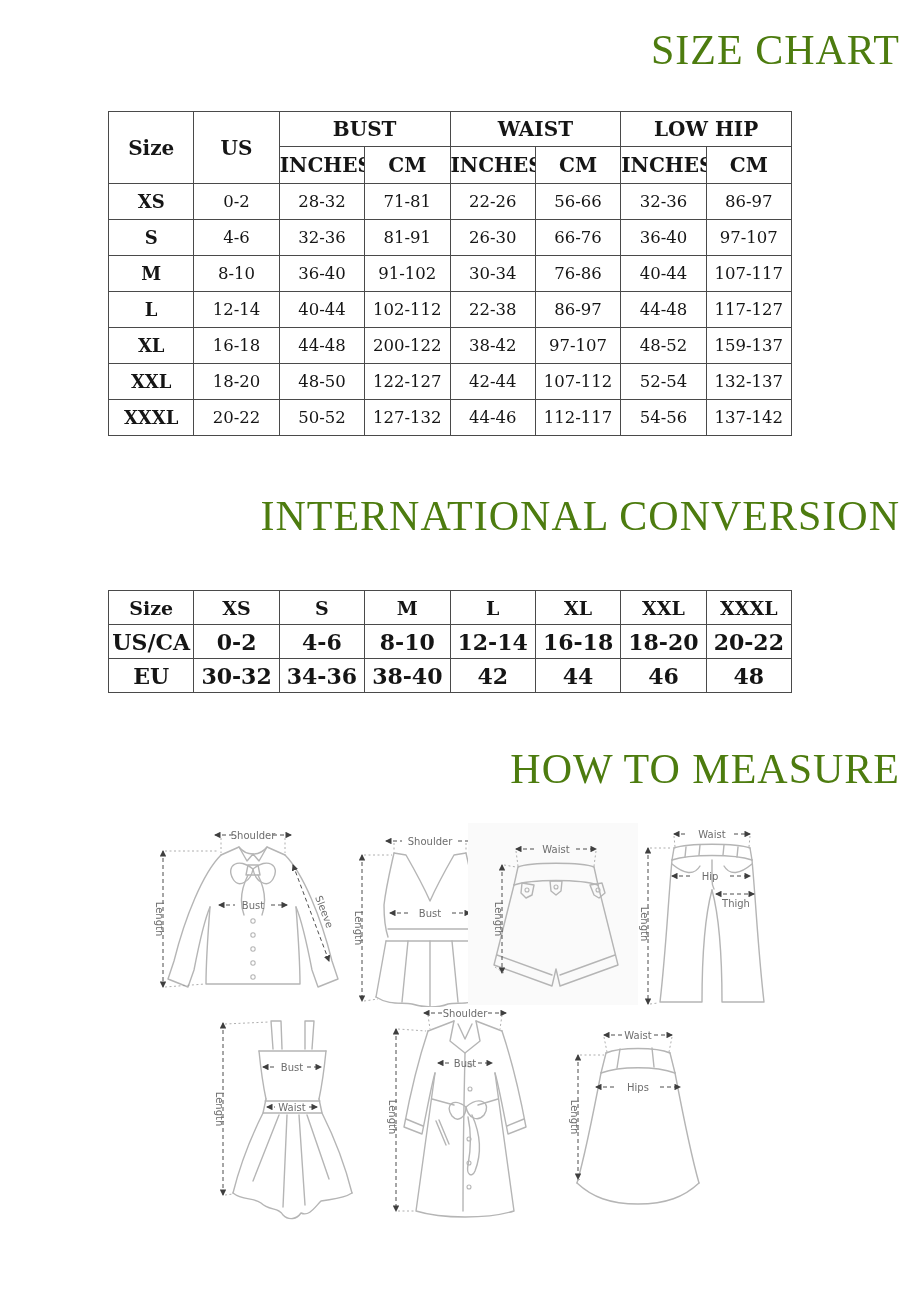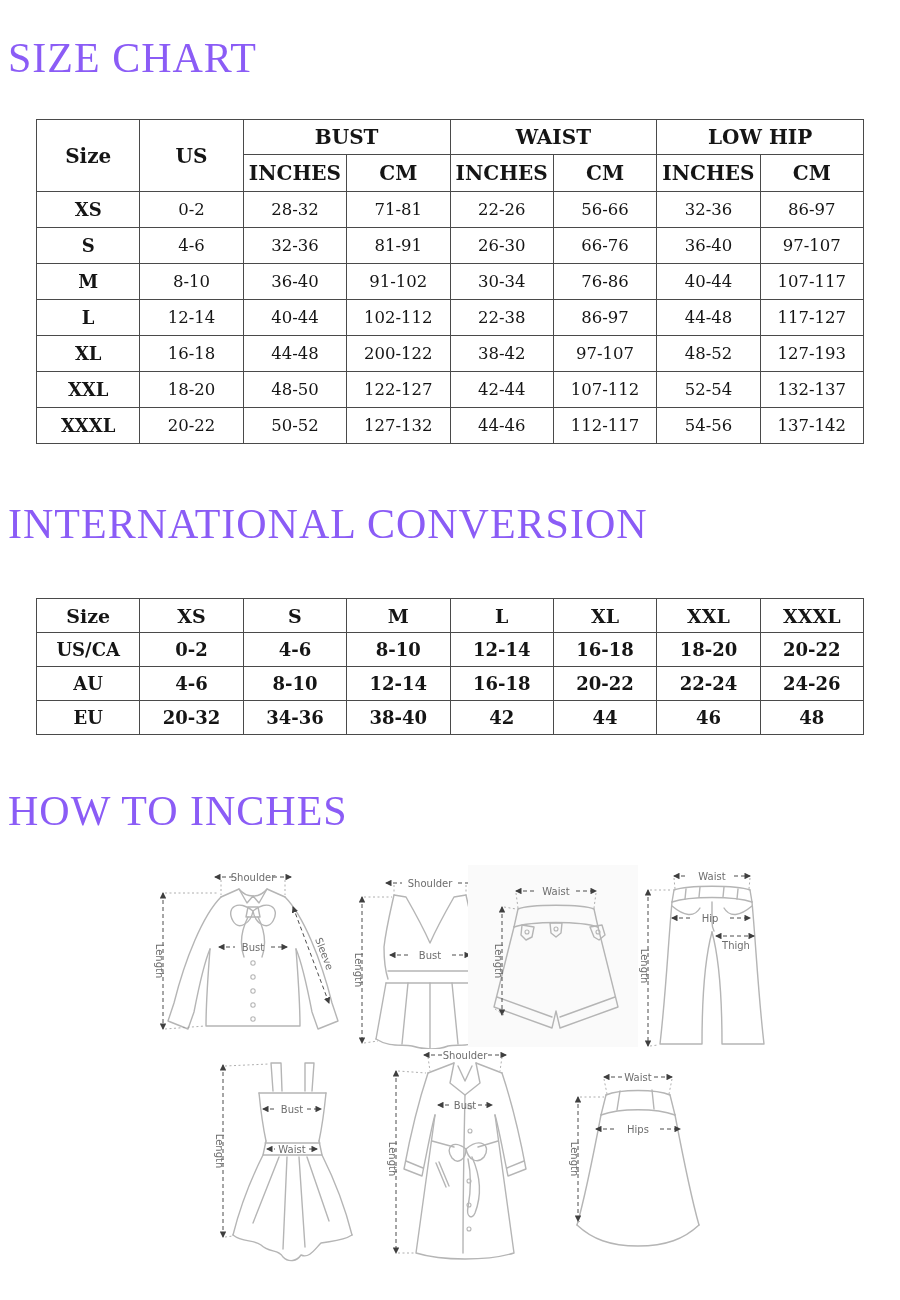--- a/index.html
+++ b/index.html
@@ -1,36 +1,36 @@
 <!DOCTYPE html>
 <html><head>
 <meta charset="utf-8">
 <style>
   html,body{margin:0;padding:0}
   body{width:900px;height:1300px;background:#fff;overflow:hidden;
        font-family:"Liberation Serif",serif;color:#151515}
-  .page-title{text-align:left;font-weight:400;font-size:42px;letter-spacing:1px;
-              color:#8b5cf6;margin:8px;font-family:"Liberation Serif",serif}
+  .page-title{text-align:right;font-weight:400;font-size:42px;letter-spacing:1px;
+              color:#4d7c0f;margin:0;font-family:"Liberation Serif",serif}
   #title-size{padding-top:26px}
   #title-conv{margin-top:56px}
   #title-measure{margin-top:52px}
-  table{border-collapse:collapse;width:828px;margin:0 auto;table-layout:fixed;
+  table{border-collapse:collapse;width:684px;margin:0 auto;table-layout:fixed;
         font-family:"DejaVu Serif","Liberation Serif",serif}
   td,th{border:1.6px solid #4a4a4a;text-align:center;vertical-align:middle;padding:0;
         overflow:hidden;white-space:nowrap}
   #size-table{margin-top:37px}
   #size-table th{font-size:20px;font-weight:700}
   #size-table td{font-size:16.5px;font-weight:400}
   #size-table td.rowlabel{font-weight:700;font-size:18px}
   #size-table tr.hrow1{height:35px}
   #size-table tr.hrow2{height:37px}
   #size-table tr.drow{height:36px}
   #conv-table{margin-top:50px}
   #conv-table th{font-size:19px;font-weight:700}
-  #conv-table td{font-size:18px;font-weight:700}
+  #conv-table td{font-size:22px;font-weight:700}
   #conv-table tr{height:34px}
   .measure-canvas{position:relative;width:800px;height:420px;margin-top:14px}
   .garment{position:absolute}
   .outline path,.outline circle,.outline line{fill:none;stroke:#b5b5b5;stroke-width:1.4;
         stroke-linecap:round;stroke-linejoin:round}
   .outline circle{stroke-width:1.1}
   .arrow{fill:none;stroke:#4d4d4d;stroke-width:1;stroke-dasharray:4 3}
   .conn{fill:none;stroke:#9a9a9a;stroke-width:.8;stroke-dasharray:2 2.5}
   .lbl{fill:#6d6d6d;font-family:"DejaVu Sans","Liberation Sans",sans-serif;
        font-size:10px;text-anchor:middle}
@@ -106,21 +106,21 @@
     <td>117-127</td>
   </tr>
   <tr class="drow">
     <td class="rowlabel">XL</td>
     <td>16-18</td>
     <td>44-48</td>
     <td>200-122</td>
     <td>38-42</td>
     <td>97-107</td>
     <td>48-52</td>
-    <td>127-193</td>
+    <td>159-137</td>
   </tr>
   <tr class="drow">
     <td class="rowlabel">XXL</td>
     <td>18-20</td>
     <td>48-50</td>
     <td>122-127</td>
     <td>42-44</td>
     <td>107-112</td>
     <td>52-54</td>
     <td>132-137</td>
@@ -156,43 +156,33 @@
     <td>US/CA</td>
     <td>0-2</td>
     <td>4-6</td>
     <td>8-10</td>
     <td>12-14</td>
     <td>16-18</td>
     <td>18-20</td>
     <td>20-22</td>
   </tr>
   <tr>
-    <td>AU</td>
-    <td>4-6</td>
-    <td>8-10</td>
-    <td>12-14</td>
-    <td>16-18</td>
-    <td>20-22</td>
-    <td>22-24</td>
-    <td>24-26</td>
-  </tr>
-  <tr>
     <td>EU</td>
-    <td>20-32</td>
+    <td>30-32</td>
     <td>34-36</td>
     <td>38-40</td>
     <td>42</td>
     <td>44</td>
     <td>46</td>
     <td>48</td>
   </tr>
 </tbody>
   </table>
 
-<h1 class="page-title" id="title-measure">HOW TO INCHES</h1>
+<h1 class="page-title" id="title-measure">HOW TO MEASURE</h1>
 
 <div class="measure-canvas">
 
   <svg class="garment" style="left:145px;top:14px" width="215" height="185" viewBox="0 0 215 185">
     <g class="outline">
       <path d="M76,34 L94,26 C98,31 103,33 108,33 C113,33 118,31 122,26 L140,34"></path>
       <path d="M76,34 C58,52 40,96 29,140 L23,158 L43,166 L49,149 C55,118 59,100 65,86"></path>
       <path d="M140,34 C158,52 176,96 187,140 L193,158 L173,166 L167,149 C161,118 157,100 151,86"></path>
       <path d="M65,86 C63,112 61,140 61,163 L155,163 C155,140 153,112 151,86"></path>
       <path d="M94,26 L102,40 L108,33 M122,26 L114,40 L108,33"></path>

